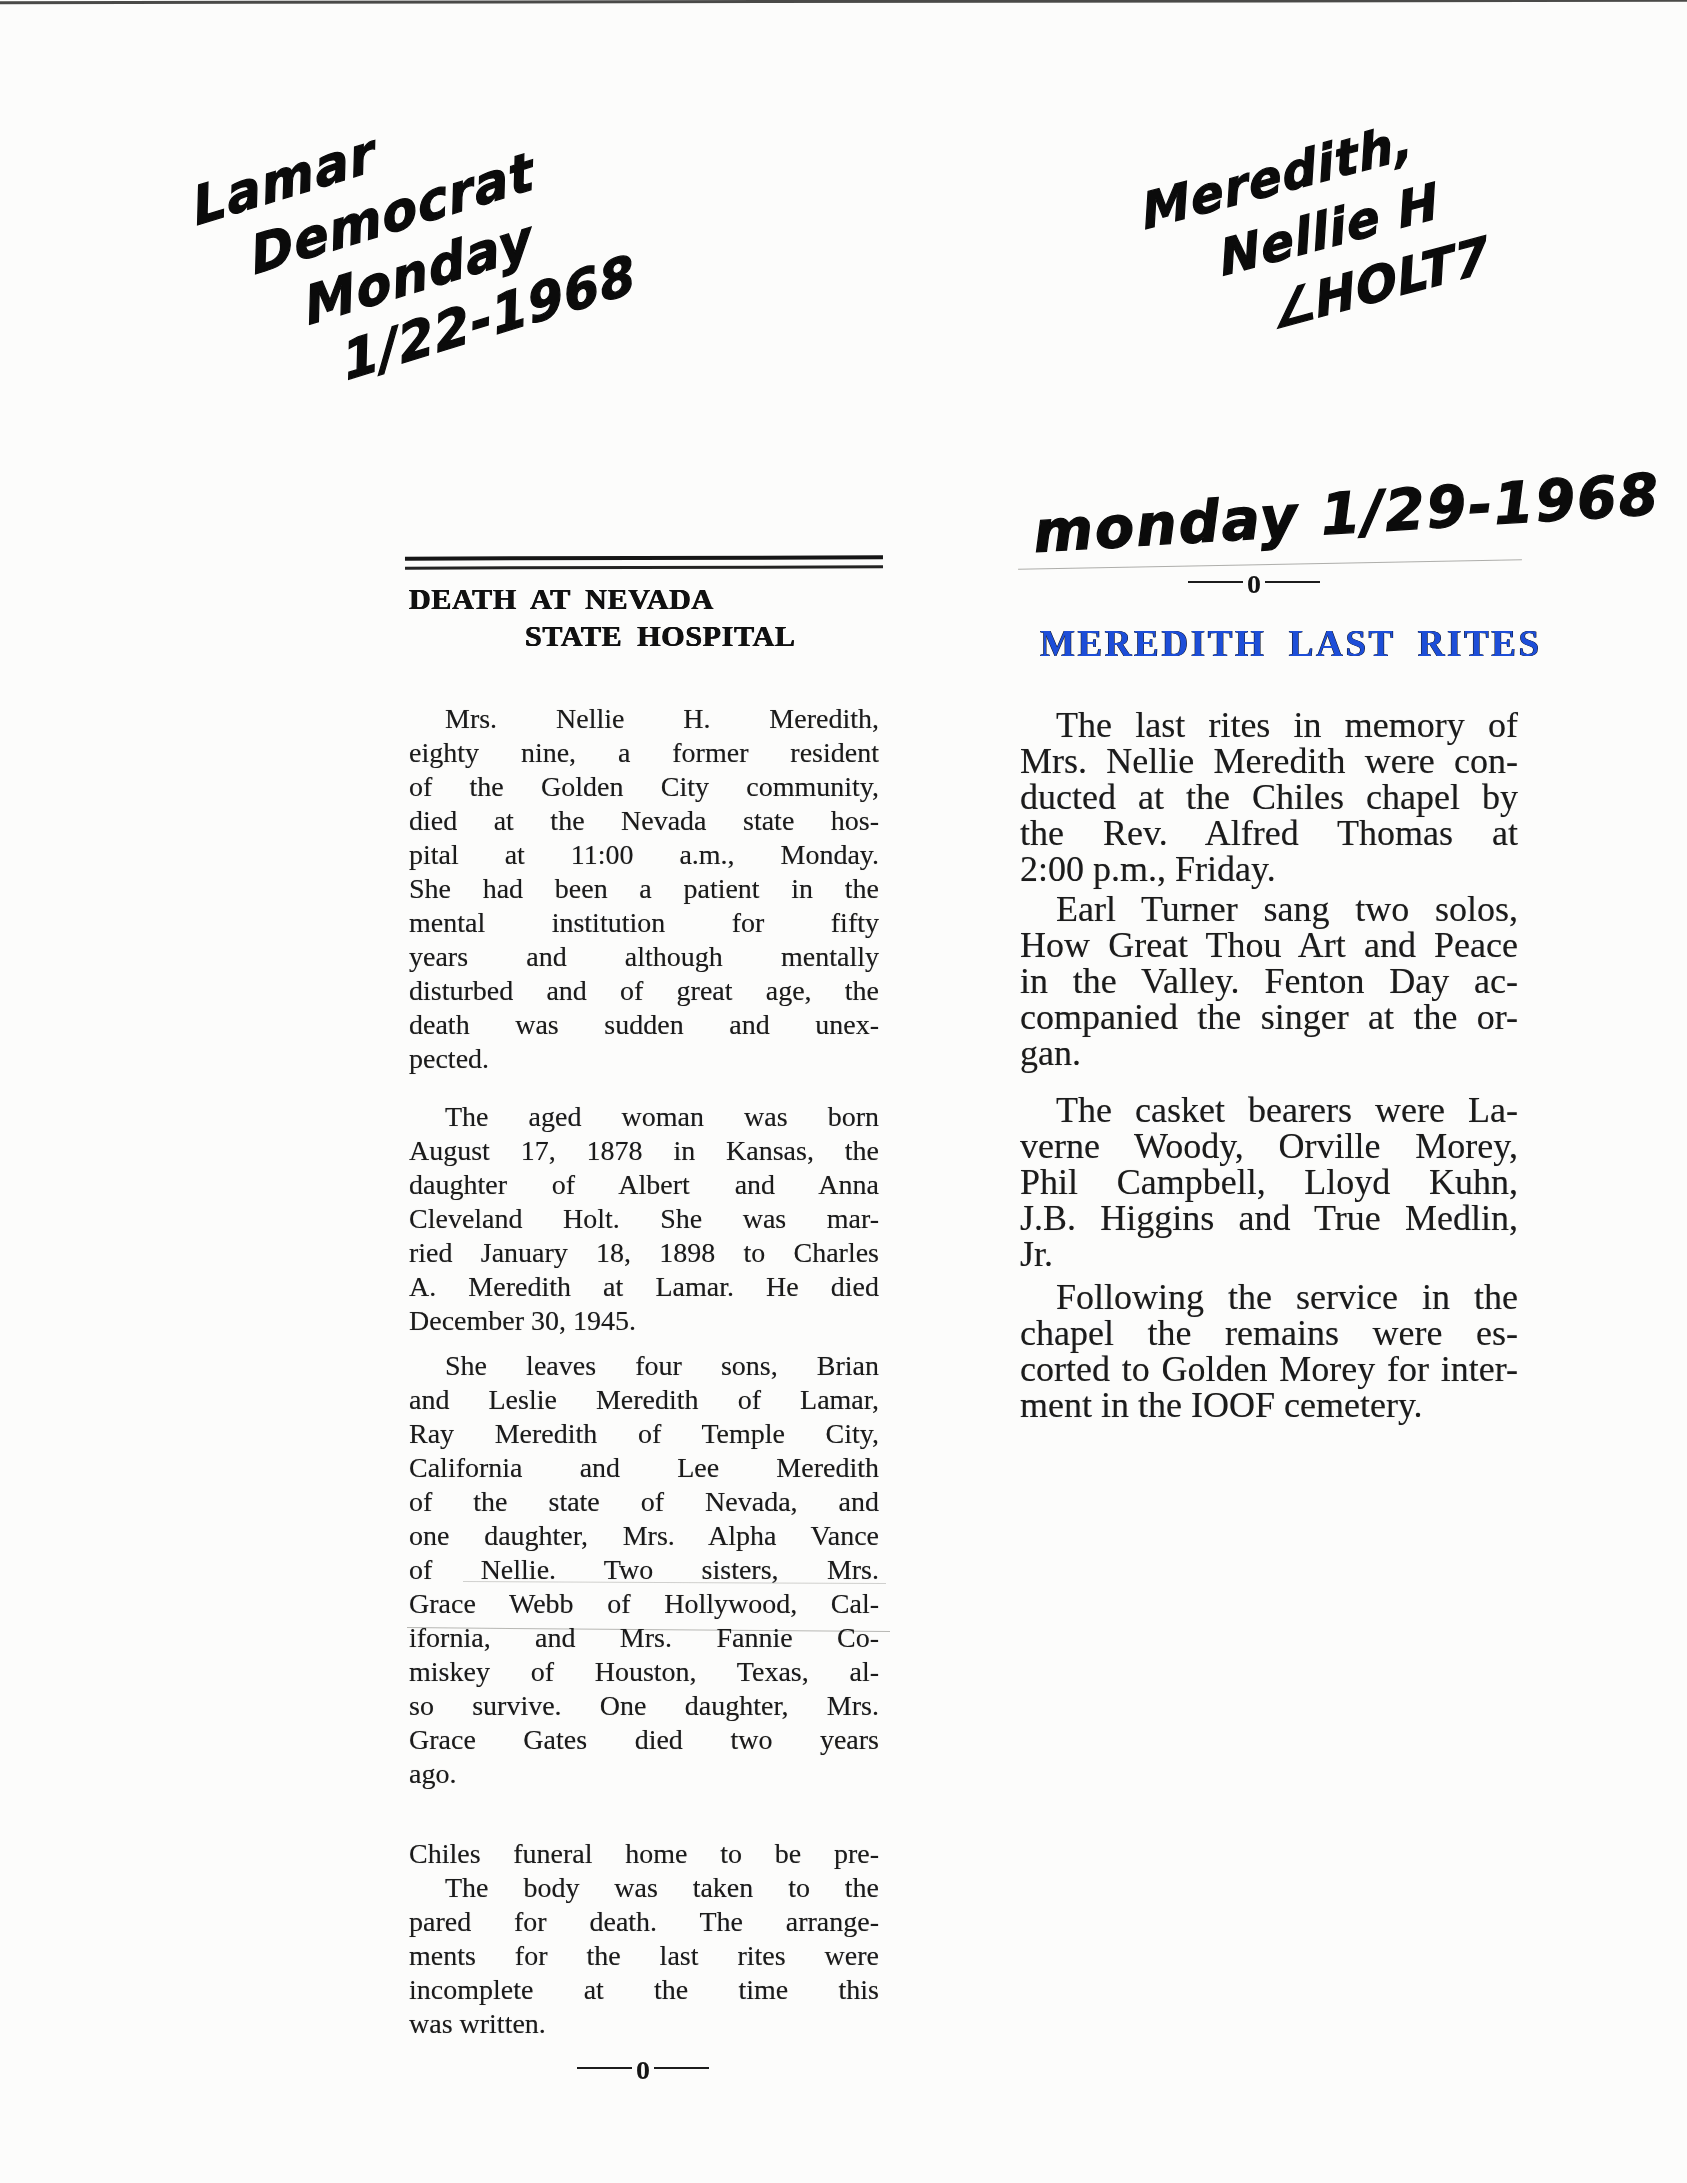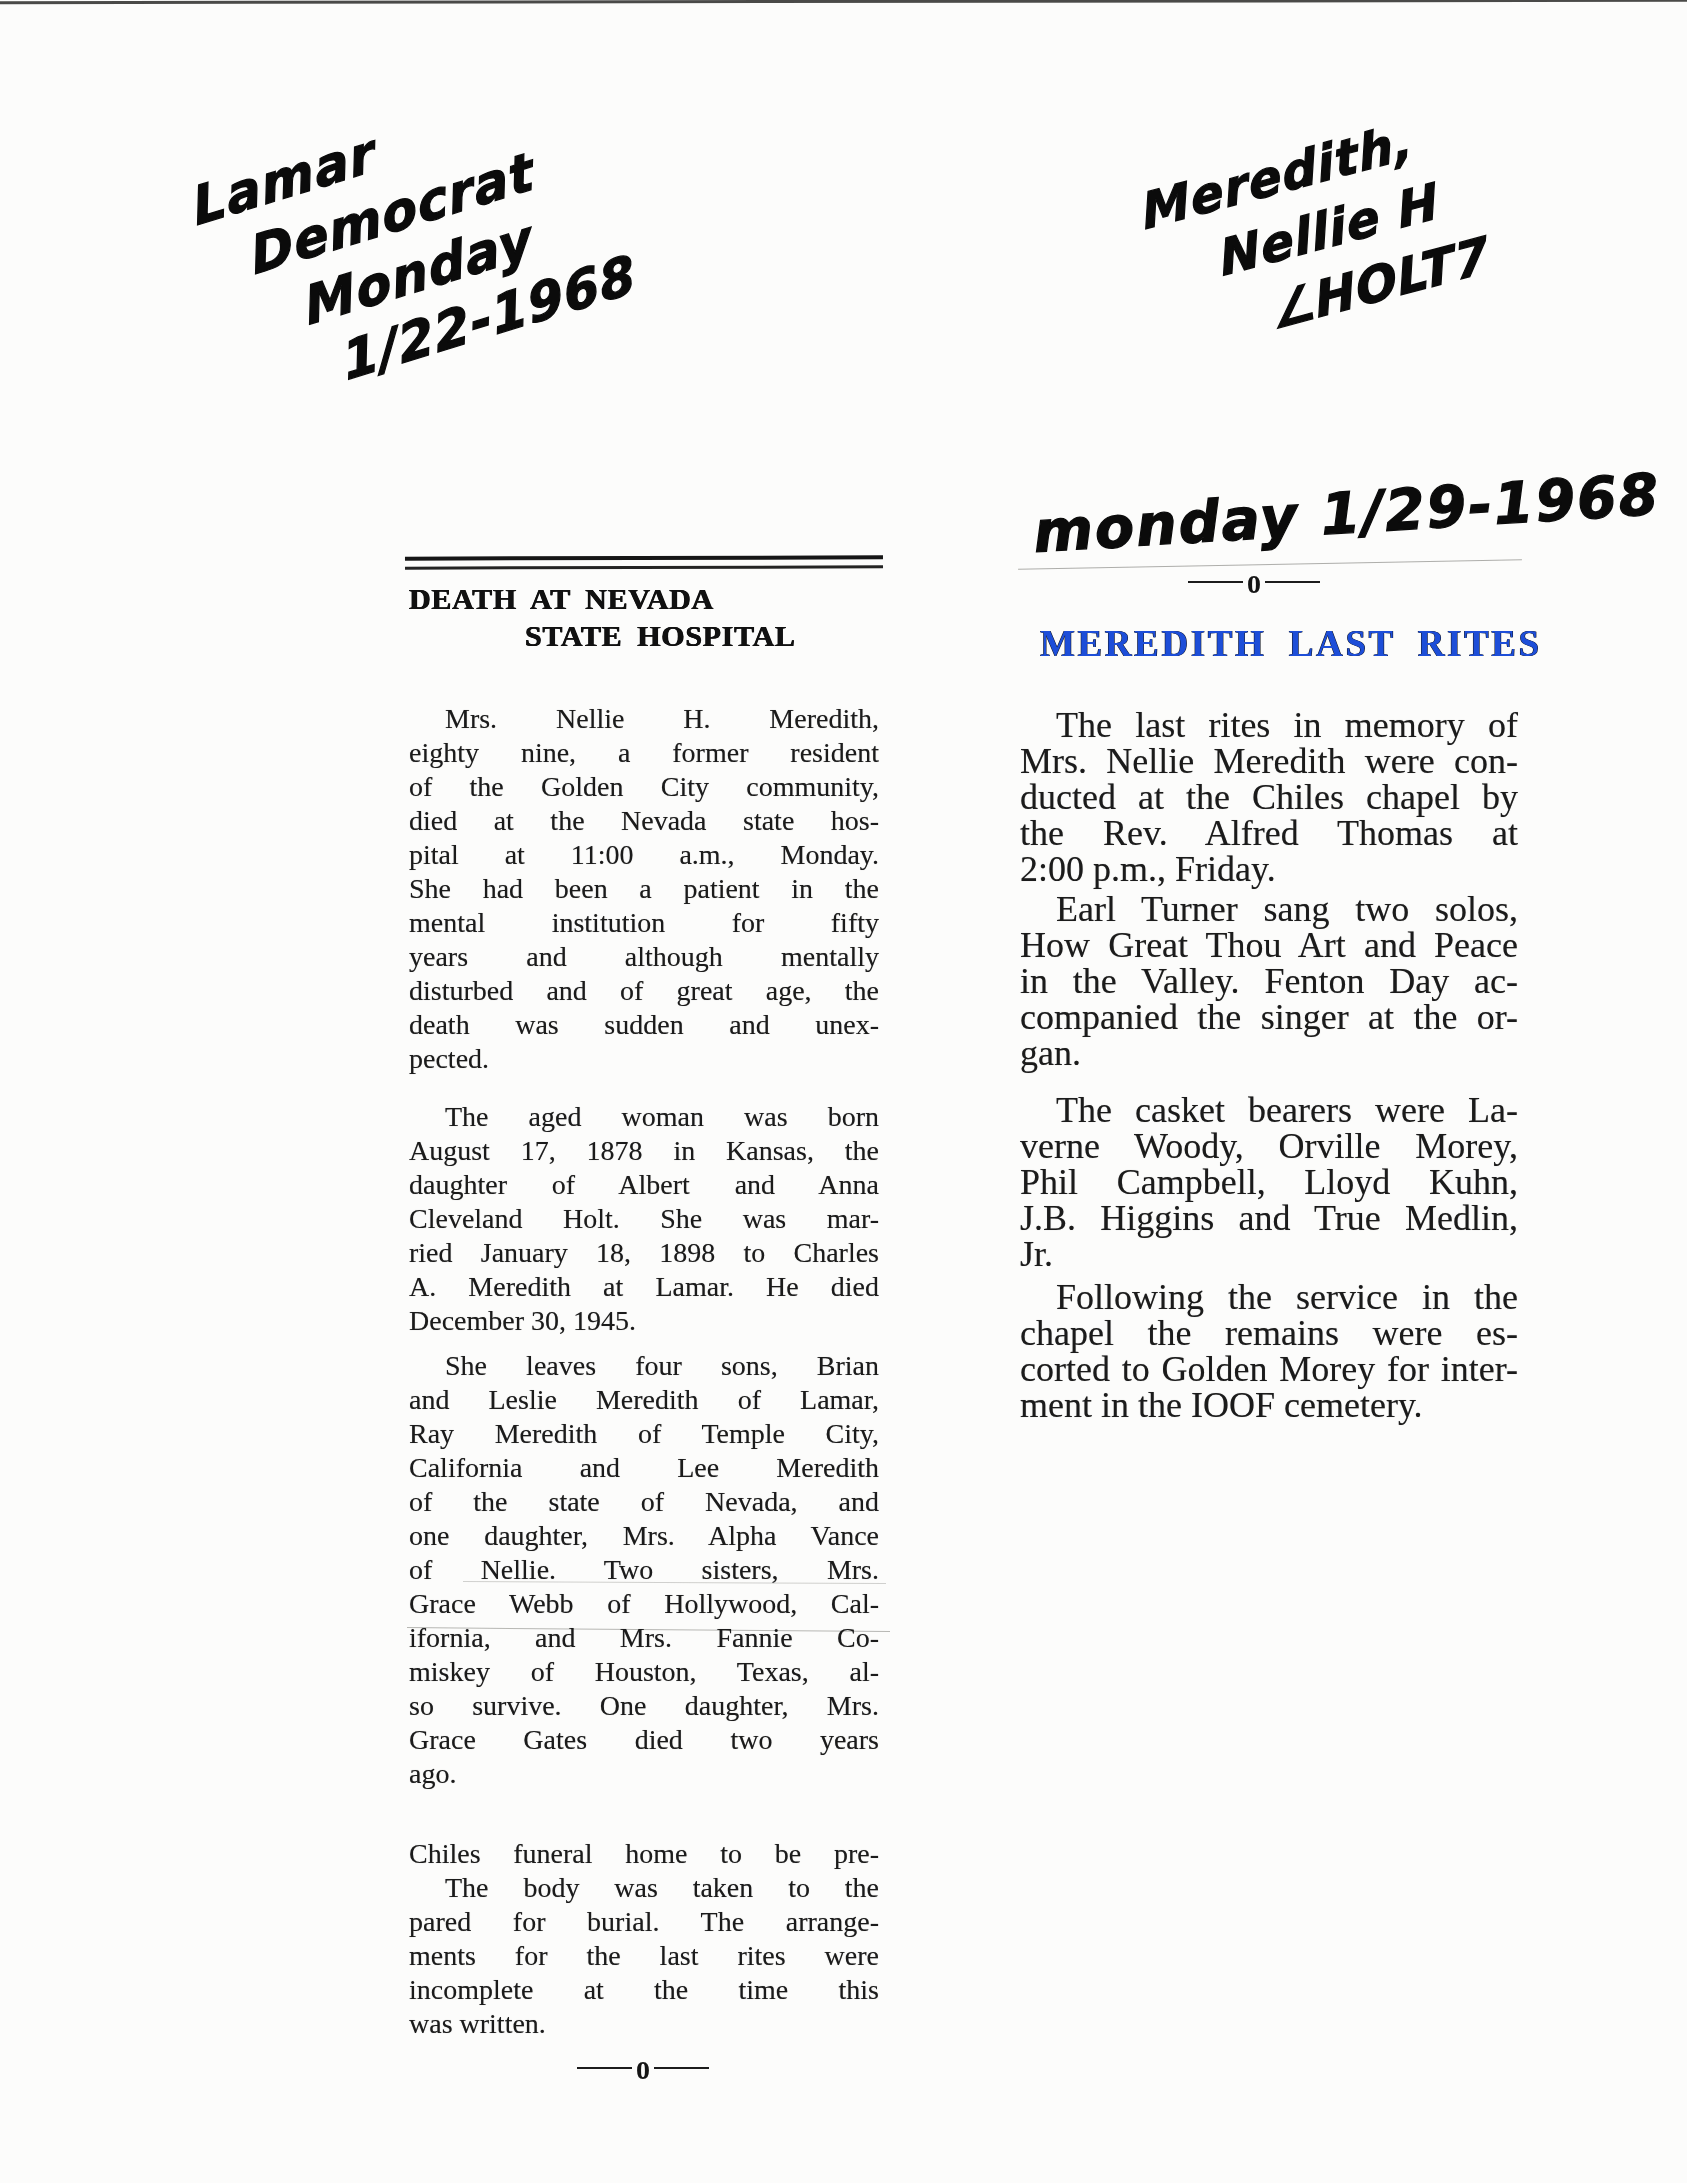--- a/index.html
+++ b/index.html
@@ -140,21 +140,21 @@
         <div class="line">Grace Webb of Hollywood, Cal-</div>
         <div class="line">ifornia, and Mrs. Fannie Co-</div>
         <div class="line">miskey of Houston, Texas, al-</div>
         <div class="line">so survive. One daughter, Mrs.</div>
         <div class="line">Grace Gates died two years</div>
         <div class="line last">ago.</div>
       </div>
     <div class="para p4">
         <div class="line">Chiles funeral home to be pre-</div>
         <div class="line first">The body was taken to the</div>
-        <div class="line">pared for burial. The arrange-</div>
+        <div class="line">pared for death. The arrange-</div>
         <div class="line">ments for the last rites were</div>
         <div class="line">incomplete at the time this</div>
         <div class="line last">was written.</div>
       </div>
   </div>
 
   <div class="divider divider-left">
     <span class="dline"></span>
     <span class="do">o</span>
     <span class="dline"></span>

